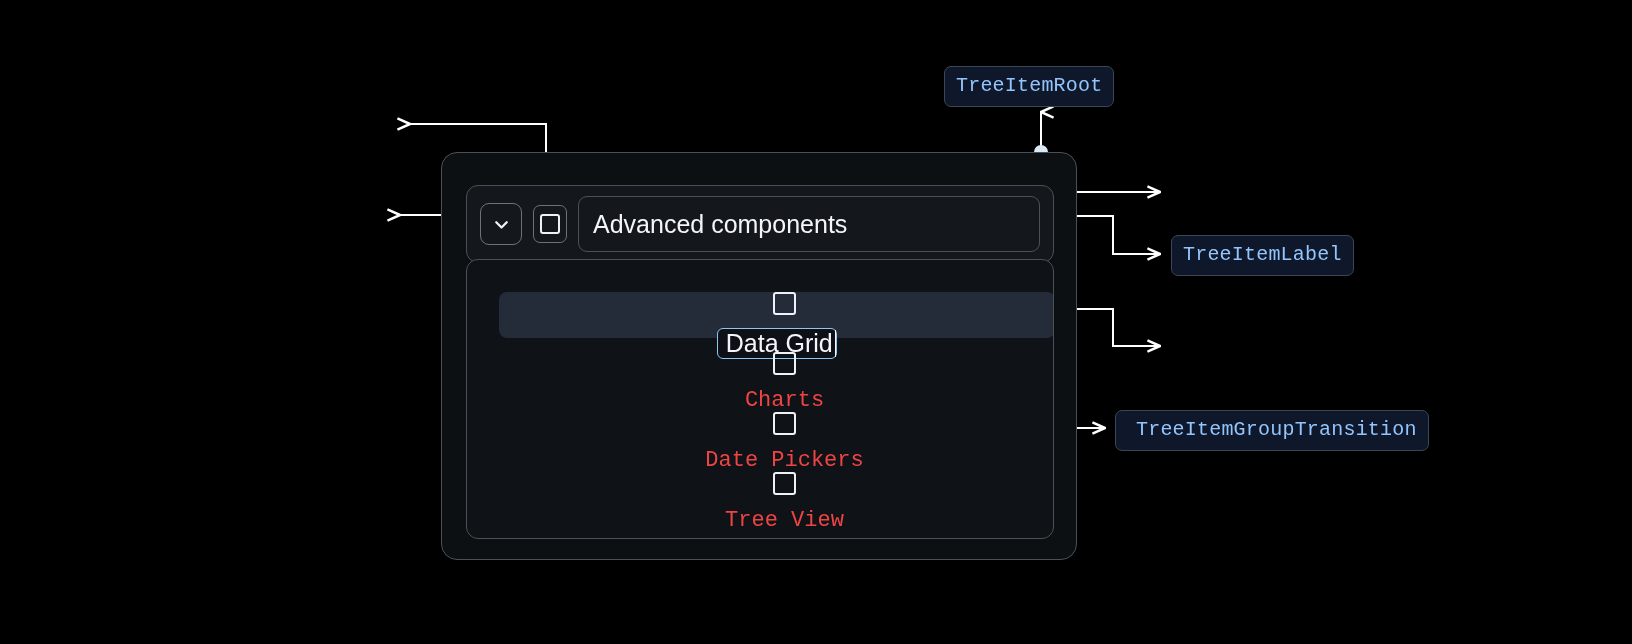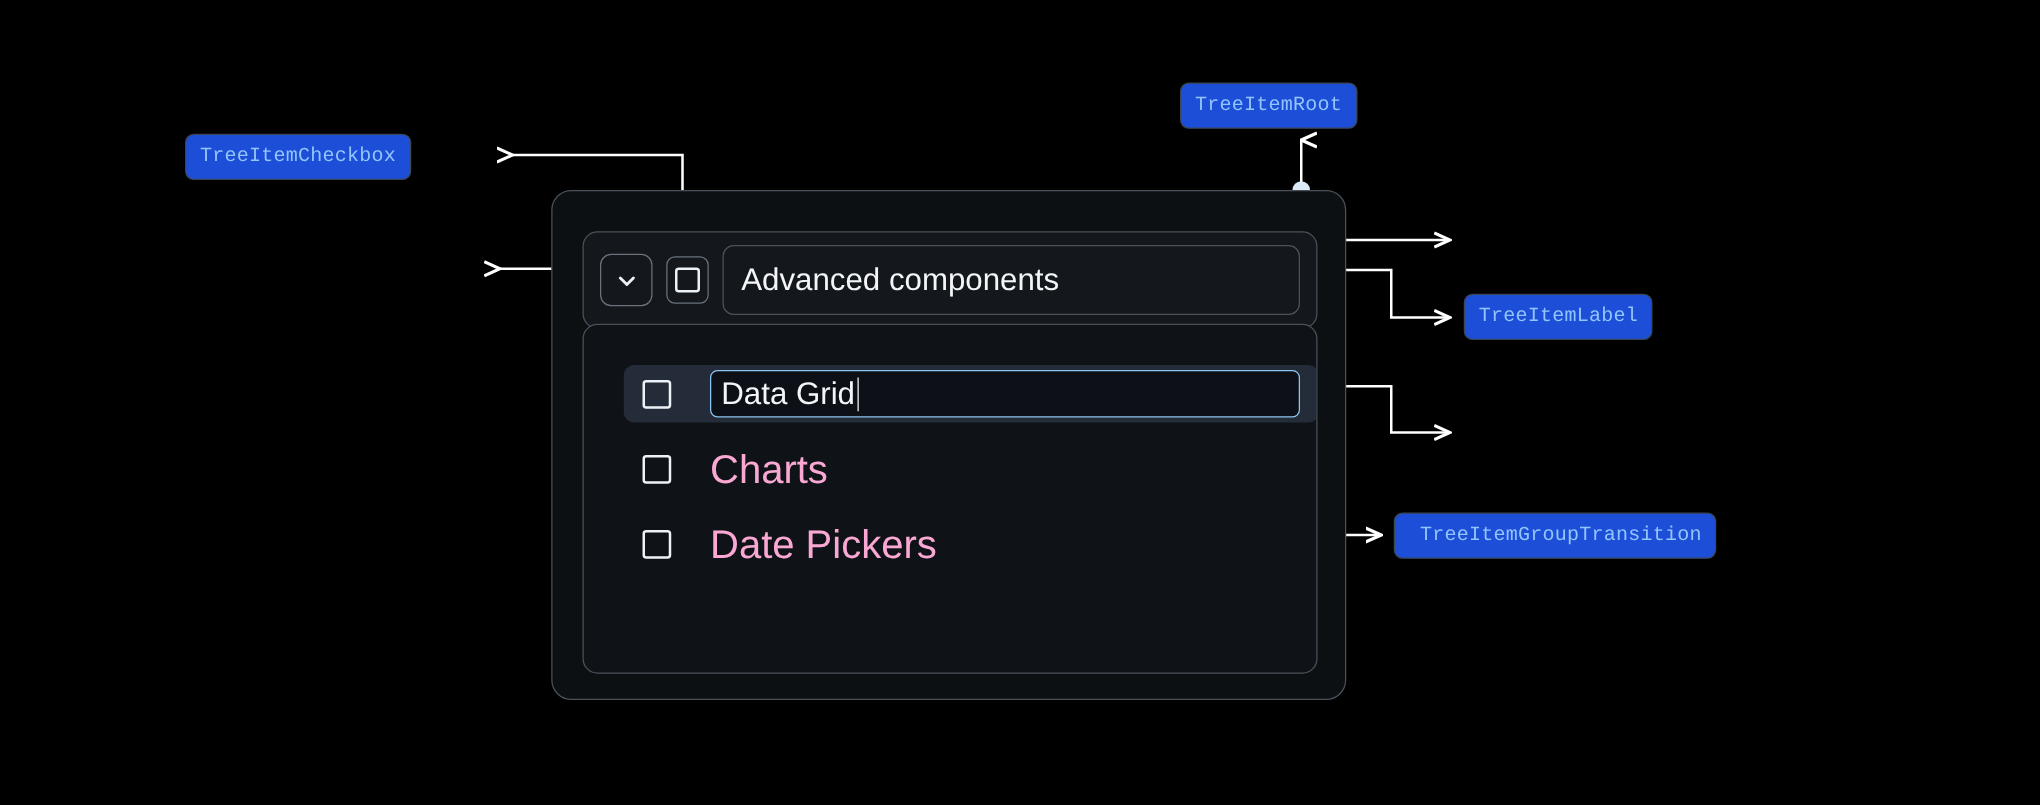--- a/index.html
+++ b/index.html
@@ -13,26 +13,26 @@
     height: 644px;
     background: #000000;
     overflow: hidden;
     font-family: "Liberation Sans", sans-serif;
   }
 
   
   .badge {
     position: absolute;
     box-sizing: border-box;
-    background: #1d4ed8;
+    background: #0f172a;
     border: 1px solid #3b4757;
     border-radius: 7px;
     color: #93c5fd;
     font-family: "Liberation Mono", "DejaVu Sans Mono", monospace;
-    font-size: 16px;
+    font-size: 20px;
     line-height: 1;
     letter-spacing: 0.2px;
     padding: 9px 11px 10px 11px;
     white-space: nowrap;
   }
 
   
   .root-card {
     position: absolute;
     left: 441px;
@@ -123,40 +123,42 @@
     overflow: hidden;
   }
 
   .child-row {
     position: absolute;
     left: 32px;
     width: 556px;
     height: 46px;
     display: flex;
     align-items: center;
-    gap: 31px;
+    gap: 13px;
     padding-left: 15px;
     box-sizing: border-box;
+    flex-direction: column;
   }
   .child-row.selected {
     background: #232c38;
     border-radius: 8px;
   }
   .child-checkbox {
     width: 23px;
     height: 23px;
     flex: 0 0 auto;
     box-sizing: border-box;
     border: 2.5px solid #eef2f6;
     border-radius: 3px;
   }
   .child-label {
-    color: #f9a8d4;
-    font-size: 32px;
+    color: #ef4444;
+    font-size: 22px;
     white-space: nowrap;
+    font-family: Liberation Mono, monospace;
   }
   .label-input {
     flex: 1 1 auto;
     height: 38px;
     margin-right: 15px;
     box-sizing: border-box;
     background: #0d1117;
     border: 1.7px solid #8ec5f2;
     border-radius: 6px;
     display: flex;
@@ -222,23 +224,20 @@
       <circle cx="546" cy="207" r="7"></circle>
       <circle cx="493" cy="215" r="7"></circle>
       <circle cx="1041" cy="152" r="7"></circle>
       <circle cx="1053" cy="192" r="7"></circle>
       <circle cx="1041" cy="216" r="7"></circle>
       <circle cx="1041" cy="309" r="7"></circle>
       <circle cx="1053" cy="428" r="7"></circle>
     </g>
   </svg>
 
-  <div class="badge" style="left:148px; top:107px;">
-    <span>TreeItemCheckbox</span>
-  </div>
 
 
   <div class="badge" style="left:944px; top:66px;">
     <span>TreeItemRoot</span>
   </div>
 
 
   <div class="badge" style="left:1171px; top:235px;">
     <span>TreeItemLabel</span>
   </div>
@@ -280,17 +279,21 @@
       <div class="child-row" style="top:92px;">
         <span class="child-checkbox"></span>
         <span class="child-label">Charts</span>
       </div>
 
       <div class="child-row" style="top:152px;">
         <span class="child-checkbox"></span>
         <span class="child-label">Date Pickers</span>
       </div>
 
+      <div class="child-row" style="top:212px;">
+        <span class="child-checkbox"></span>
+        <span class="child-label">Tree View</span>
+      </div>
 
     </div>
   </div>
 
 </div>
 
 </body></html>

